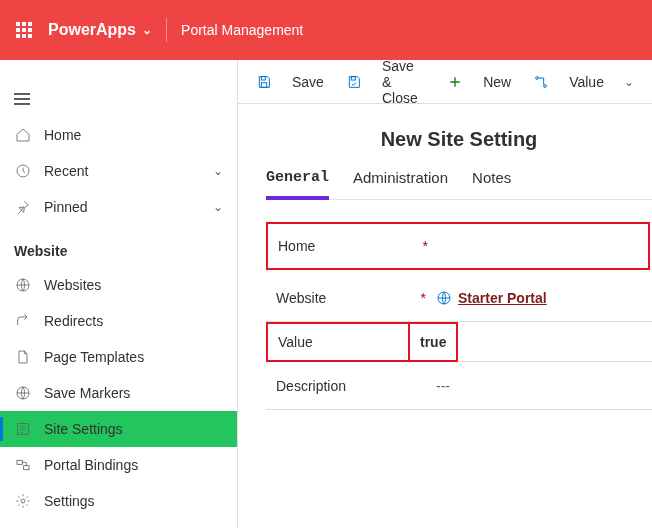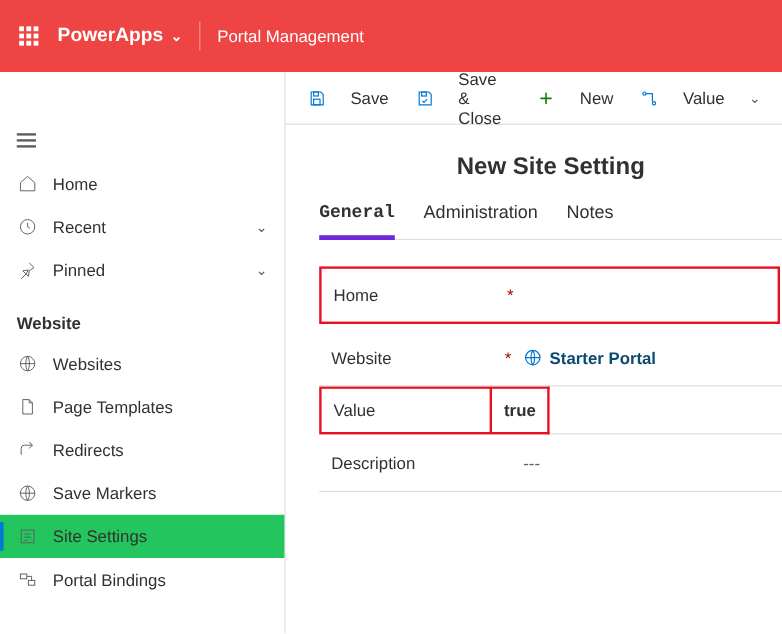--- a/index.html
+++ b/index.html
@@ -45,21 +45,21 @@
   .tabs { display: flex; gap: 24px; border-bottom: 1px solid #e1dfdd; margin-bottom: 22px; }
   .tab { padding-bottom: 10px; font-size: 15px; cursor: pointer; color: #323130; }
   .tab.active { font-weight: 600; border-bottom: 4px solid #6d28d9; margin-bottom: -1px; font-family: Liberation Mono, monospace; }
 
   .form { padding-right: 0; }
   .field-row { display: flex; align-items: center; min-height: 48px; padding: 8px 10px; position: relative; }
   .field-row.bordered { border-bottom: 1px solid #e1dfdd; }
   .field-label { width: 160px; font-size: 14px; color: #323130; display: flex; align-items: center; }
   .required { color: #a80000; margin-left: auto; padding-right: 10px; }
   .field-value { flex: 1; font-size: 14px; font-weight: 600; display: flex; align-items: center; gap: 6px; min-width: 0; }
-  .field-value.link { color: #0c4a6e; cursor: pointer; }
+  .field-value.link { color: #7f1d1d; cursor: pointer; text-decoration: underline; }
   .field-value.placeholder { color: #605e5c; font-weight: 400; }
   .lookup-icon { width: 16px; height: 16px; }
   .lookup-icon svg { width: 16px; height: 16px; stroke: #0078d4; stroke-width: 1.5; fill: none; }
 
   .highlight-box { border: 2px solid #e81123; }
   .highlight-row { margin: 0 2px 4px 0; }
   .value-wrap { display: flex; width: 100%; }
   .value-label-box { border: 2px solid #e81123; padding: 10px; width: 144px; display: flex; align-items: center; }
   .value-val-box { border: 2px solid #e81123; border-left: none; padding: 10px 10px; font-weight: 700; }
   .value-rest { flex: 1; border-bottom: 1px solid #e1dfdd; }
@@ -138,33 +138,33 @@
           <svg viewBox="0 0 24 24">
               <circle cx="12" cy="12" r="9"></circle>
               <path d="M3 12 H21 M12 3 C15 7 15 17 12 21 M12 3 C9 7 9 17 12 21"></path>
             </svg>
         </span>
         <span class="nav-label">Websites</span>
       </div>
       <div class="nav-item">
         <span class="nav-icon">
           <svg viewBox="0 0 24 24">
+              <path d="M4 18 L4 10 Q4 6 8 6 L18 6 M14 2 L18 6 L14 10"></path>
+            </svg>
+        </span>
+        <span class="nav-label">Redirects</span>
+      </div>
+      <div class="nav-item">
+        <span class="nav-icon">
+          <svg viewBox="0 0 24 24">
               <path d="M6 3 H14 L18 7 V21 H6 Z"></path>
               <path d="M14 3 V7 H18"></path>
             </svg>
         </span>
         <span class="nav-label">Page Templates</span>
-      </div>
-      <div class="nav-item">
-        <span class="nav-icon">
-          <svg viewBox="0 0 24 24">
-              <path d="M4 18 L4 10 Q4 6 8 6 L18 6 M14 2 L18 6 L14 10"></path>
-            </svg>
-        </span>
-        <span class="nav-label">Redirects</span>
       </div>
       <div class="nav-item">
         <span class="nav-icon">
           <svg viewBox="0 0 24 24">
               <circle cx="12" cy="12" r="9"></circle>
               <path d="M3 12 H21 M12 3 C15 7 15 17 12 21 M12 3 C9 7 9 17 12 21"></path>
             </svg>
         </span>
         <span class="nav-label">Save Markers</span>
       </div>
@@ -179,20 +179,29 @@
       </div>
       <div class="nav-item">
         <span class="nav-icon">
           <svg viewBox="0 0 24 24">
               <rect x="3" y="5" width="8" height="6"></rect>
               <rect x="13" y="13" width="8" height="6"></rect>
               <path d="M11 8 H17 V13"></path>
             </svg>
         </span>
         <span class="nav-label">Portal Bindings</span>
+      </div>
+      <div class="nav-item">
+        <span class="nav-icon">
+          <svg viewBox="0 0 24 24">
+              <circle cx="12" cy="12" r="3"></circle>
+              <path d="M12 2 V5 M12 19 V22 M2 12 H5 M19 12 H22 M5 5 L7 7 M17 17 L19 19 M5 19 L7 17 M17 7 L19 5"></path>
+            </svg>
+        </span>
+        <span class="nav-label">Settings</span>
       </div>
     </div>
   </div>
 
   <div class="main">
 
     <div class="cmdbar">
       <div class="cmd">
         <span class="cmd-icon">
           <svg viewBox="0 0 24 24" fill="none" stroke="#0078d4" stroke-width="1.5">

